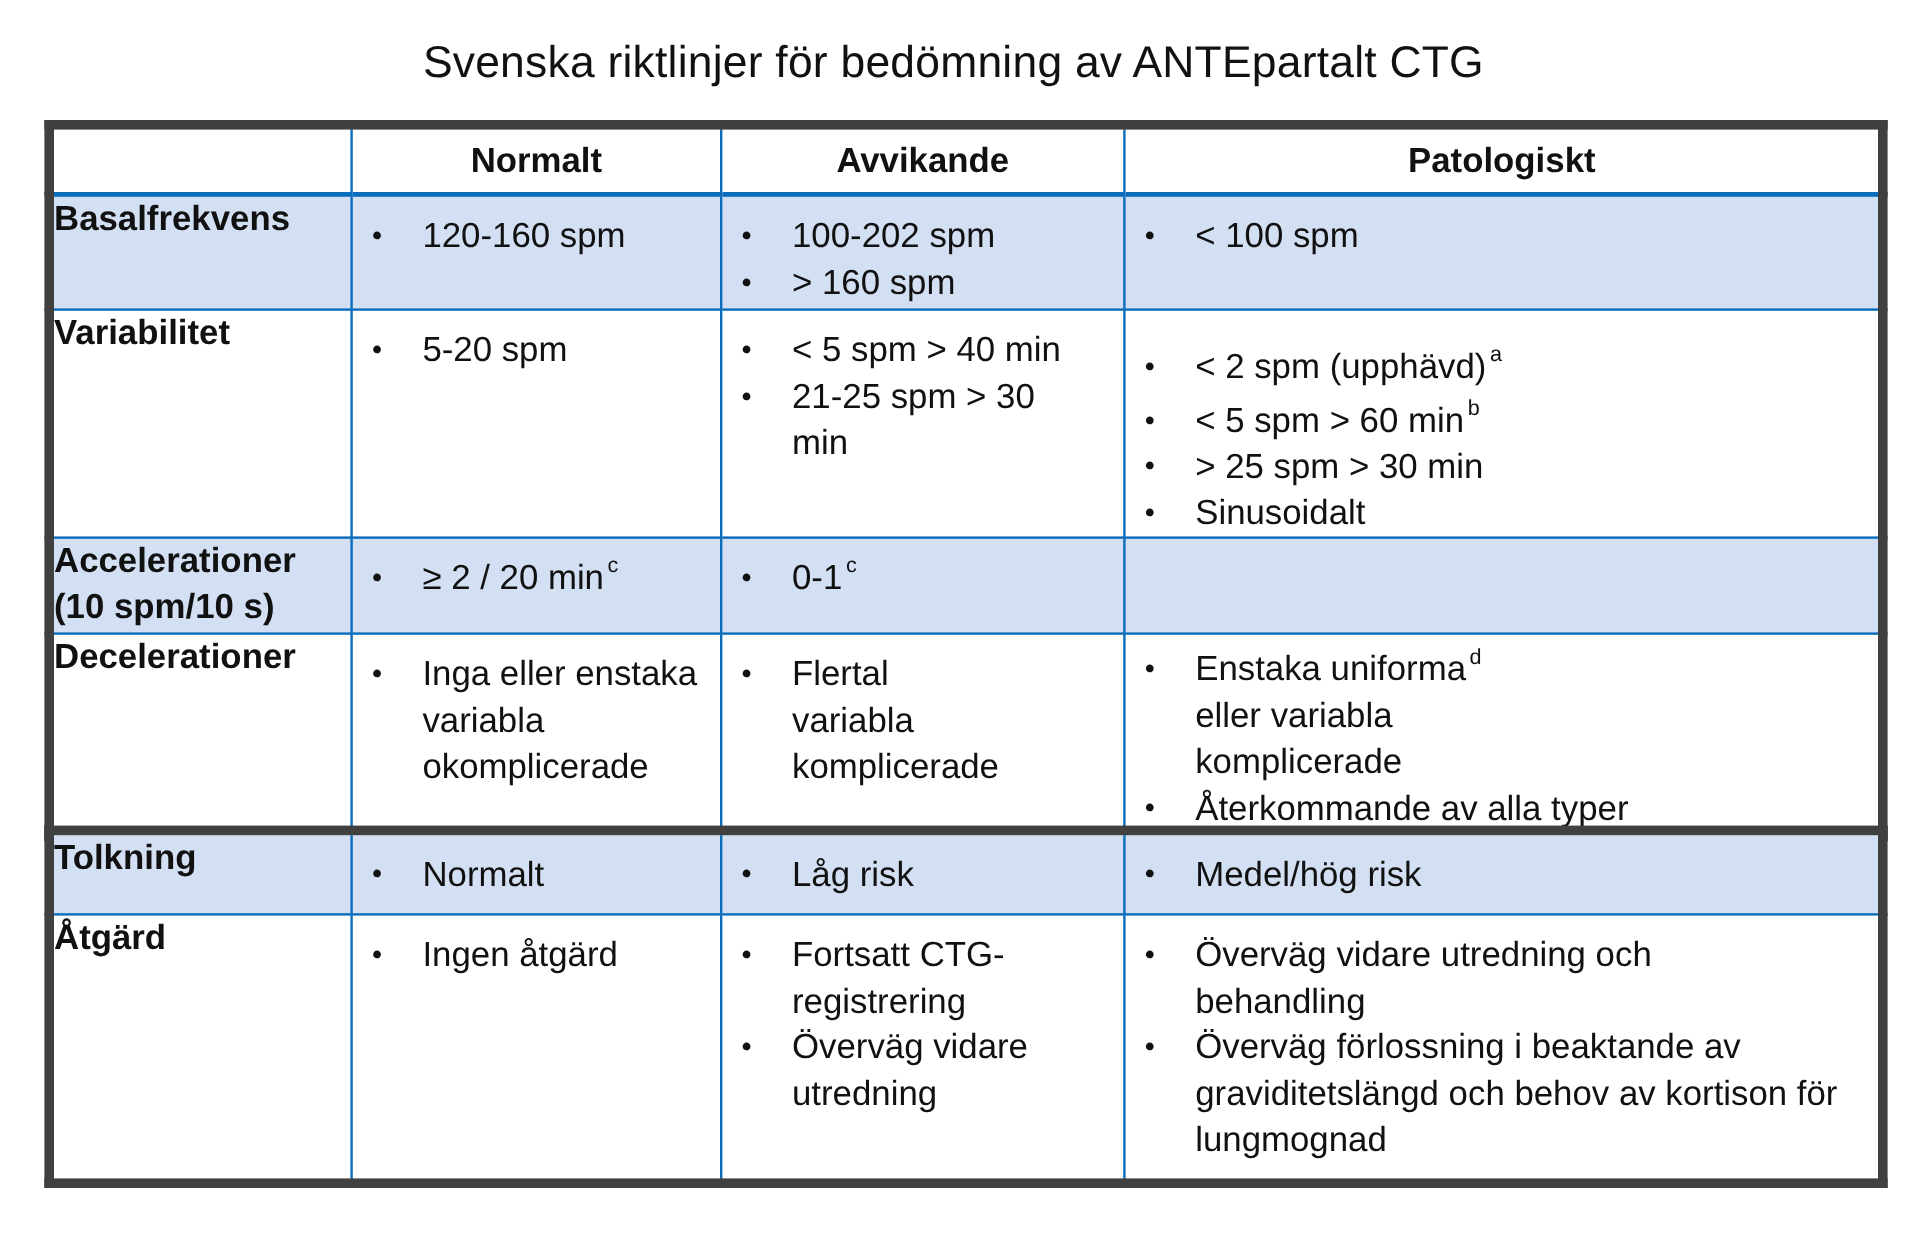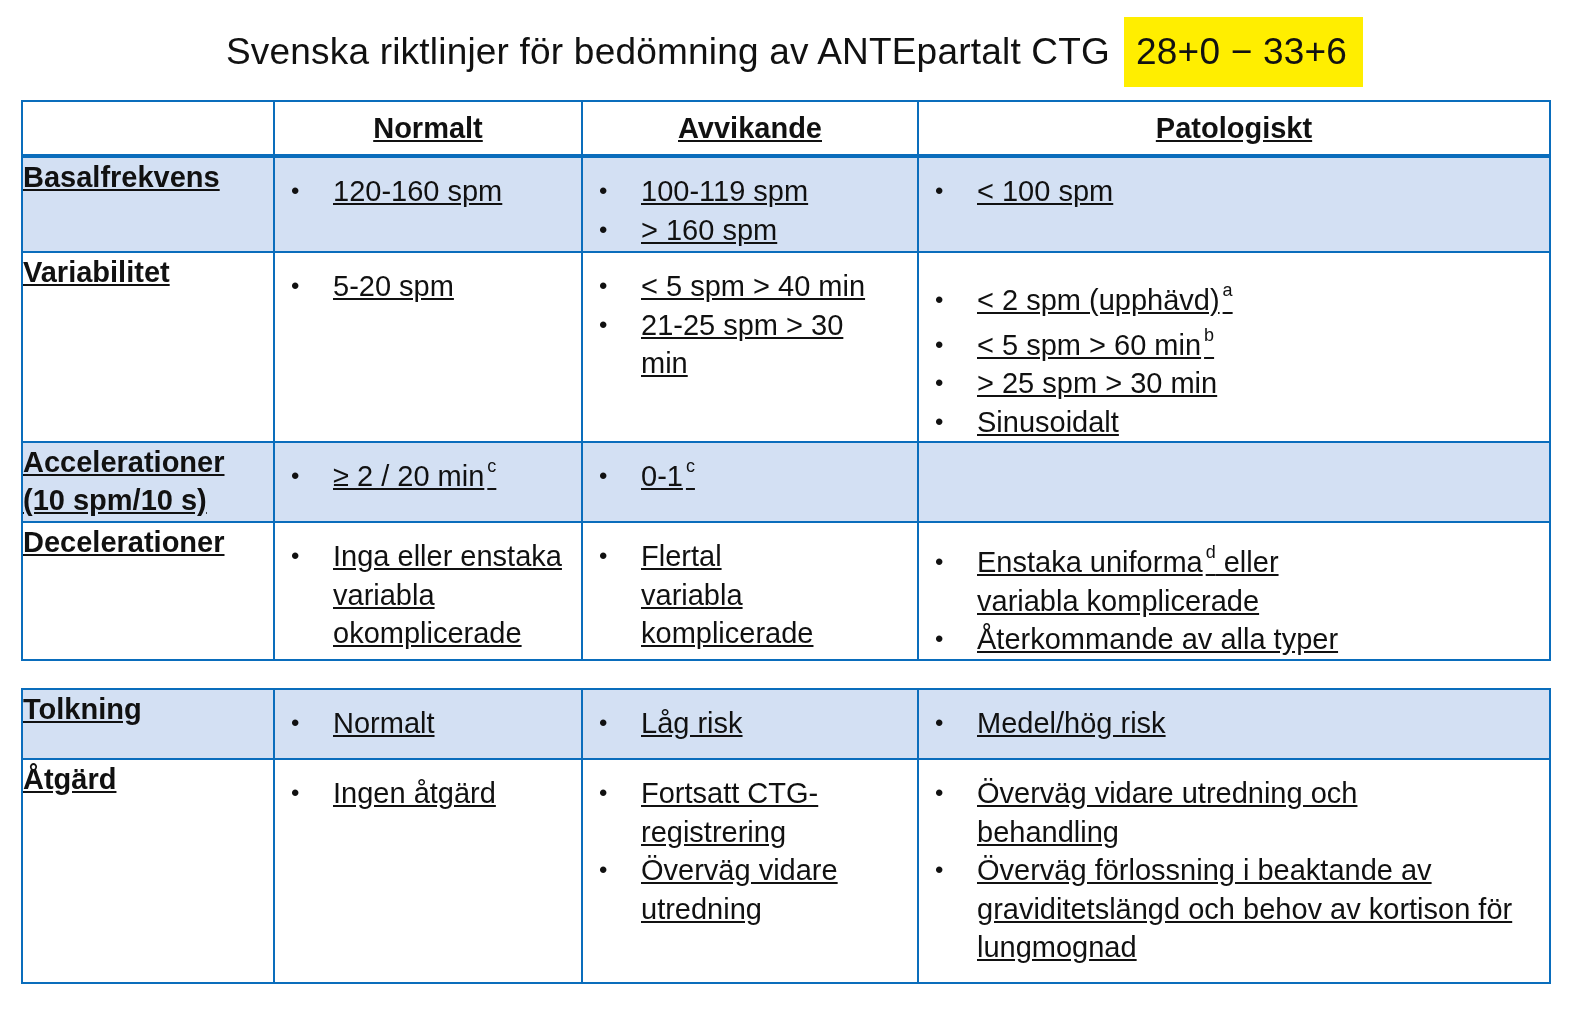--- a/index.html
+++ b/index.html
@@ -9,24 +9,23 @@
   }
   .title {
     position: absolute; left: 0; top: 14px; width: 1589px; height: 76px;
     display: flex; align-items: center; justify-content: center;
     font-size: 37px; font-weight: normal; letter-spacing: 0.2px;
   }
   .title .range {
     background: #ffee00; padding: 14px 16px 14px 12px; margin-left: 14px;
   }
   table.grid {
-    position: absolute; left: 21px; border-collapse: collapse; table-layout: fixed;
-    border: 1px solid #404040;
+    position: absolute; left: 37px; border-collapse: collapse; table-layout: fixed;
+    border: 8px solid #404040;
     font-size: 29px;
-    text-decoration: underline;
   }
   table.grid td, table.grid th {
     border: 2px solid #0a6dbc; vertical-align: top; padding: 0;
   }
   table.grid col.c0 { width: 252px; }
   table.grid col.c1 { width: 308px; }
   table.grid col.c2 { width: 336px; }
   table.grid col.c3 { width: 632px; }
   #t1 { top: 100px; width: 1530px; }
   #t2 { top: 688px; width: 1530px; }
@@ -41,21 +40,20 @@
     content: "\2022"; position: absolute; left: 16px; top: 0; font-size: 24px;
   }
   sup { font-size: 18px; vertical-align: 14px; line-height: 0; margin-left: 3px; }
   ul.tight li + li { margin-top: 6px; }
 </style>
 </head>
 <body>
 
 <div class="title">
   <span>Svenska riktlinjer för bedömning av ANTEpartalt CTG</span>
-  <span class="range">28+0 − 33+6</span>
 </div>
 
 <table class="grid" id="t1">
   <colgroup>
       <col class="c0">
       <col class="c1">
       <col class="c2">
       <col class="c3">
     </colgroup>
   <tbody>
@@ -68,21 +66,21 @@
 
   <tr class="shade" style="height:96px">
     <td class="label">Basalfrekvens</td>
     <td>
           <ul class="bl">
       <li>120-160 spm</li>
     </ul>
         </td>
     <td>
           <ul class="bl">
-      <li>100-119 spm</li>
+      <li>100-202 spm</li>
       <li>&gt; 160 spm</li>
     </ul>
         </td>
     <td>
           <ul class="bl">
       <li>&lt; 100 spm</li>
     </ul>
         </td>
   </tr>
 
@@ -133,21 +131,21 @@
           <ul class="bl" style="padding-right:8px">
       <li>Inga eller enstaka variabla okomplicerade</li>
     </ul>
         </td>
     <td>
           <ul class="bl" style="padding-right:150px">
       <li>Flertal variabla komplicerade</li>
     </ul>
         </td>
     <td>
-          <ul class="bl" style="padding-top:20px; padding-right:270px">
+          <ul class="bl" style="padding-top:10px; padding-right:270px">
       <li><span>Enstaka uniforma</span><sup>d</sup><span> eller variabla komplicerade</span></li>
       <li style="margin-right:-200px">Återkommande av alla typer</li>
     </ul>
         </td>
   </tr>
 </tbody>
   </table>
 
 <table class="grid" id="t2">
   <colgroup>

